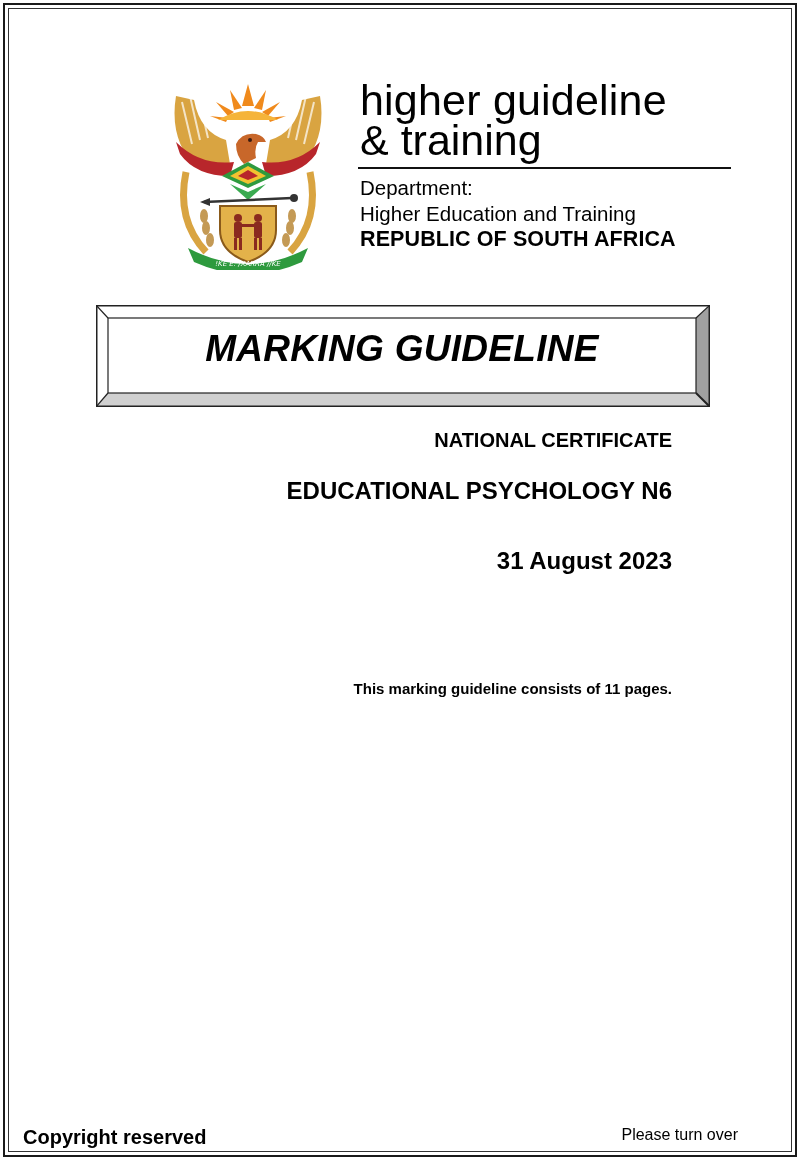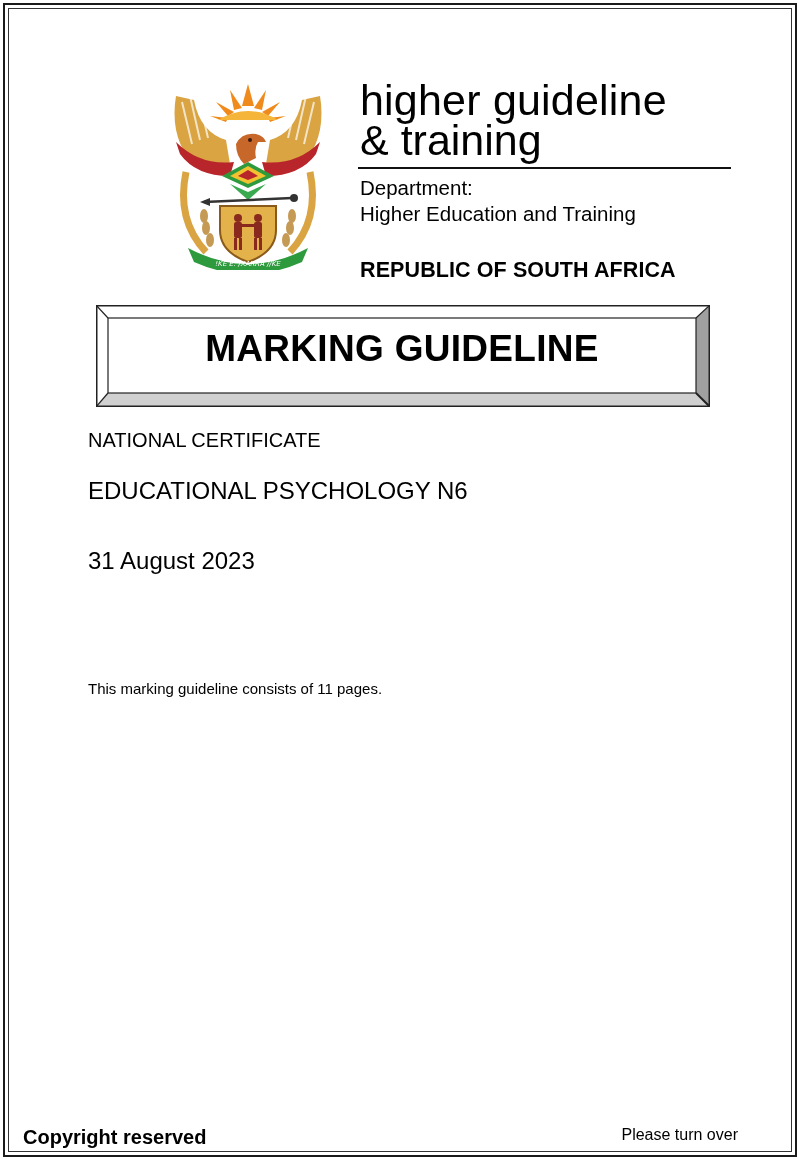--- a/index.html
+++ b/index.html
@@ -28,33 +28,33 @@
     }
     .brand-rule {
       position: absolute; left: 0px; top: 91px; width: 373px; height: 0;
       border-top: 2px solid #111;
     }
     .dept-line {
       position: absolute; left: 2px; font-size: 20.5px; line-height: 24px; white-space: nowrap;
     }
     .dept-1 { top: 100px; }
     .dept-2 { top: 126px; }
-    .dept-3 { top: 151px; font-weight: bold; font-size: 21.5px; letter-spacing: 0.1px; margin-top: 31px; }
+    .dept-3 { top: 151px; font-weight: bold; font-size: 21.5px; letter-spacing: 0.1px; }
 
     .bevel-box { position: absolute; left: 96px; top: 305px; width: 614px; height: 102px; }
     .bevel-box svg { position: absolute; left: 0; top: 0; }
     .bevel-title {
       position: absolute; left: 108px; top: 318px; width: 588px; height: 62px;
       display: flex; align-items: center; justify-content: center;
-      font-weight: bold; font-size: 37px; letter-spacing: 0.3px;
+      font-weight: bold; font-size: 37px; letter-spacing: 0.3px; font-style: italic;
     }
 
     .center-text {
-      position: absolute; left: 88px; width: 564px; text-align: left;
-      font-weight: normal; white-space: nowrap;
+      position: absolute; left: 108px; width: 564px; text-align: right;
+      font-weight: bold; white-space: nowrap;
     }
     .nat-cert { top: 429px; font-size: 20px; }
     .subject { top: 477px; font-size: 24px; }
     .date { top: 547px; font-size: 24px; }
     .pages-note { top: 680px; font-size: 15px; }
 
     .footer-left {
       position: absolute; left: 23px; top: 1126px; font-size: 20px; font-weight: bold;
     }
     .footer-right {

